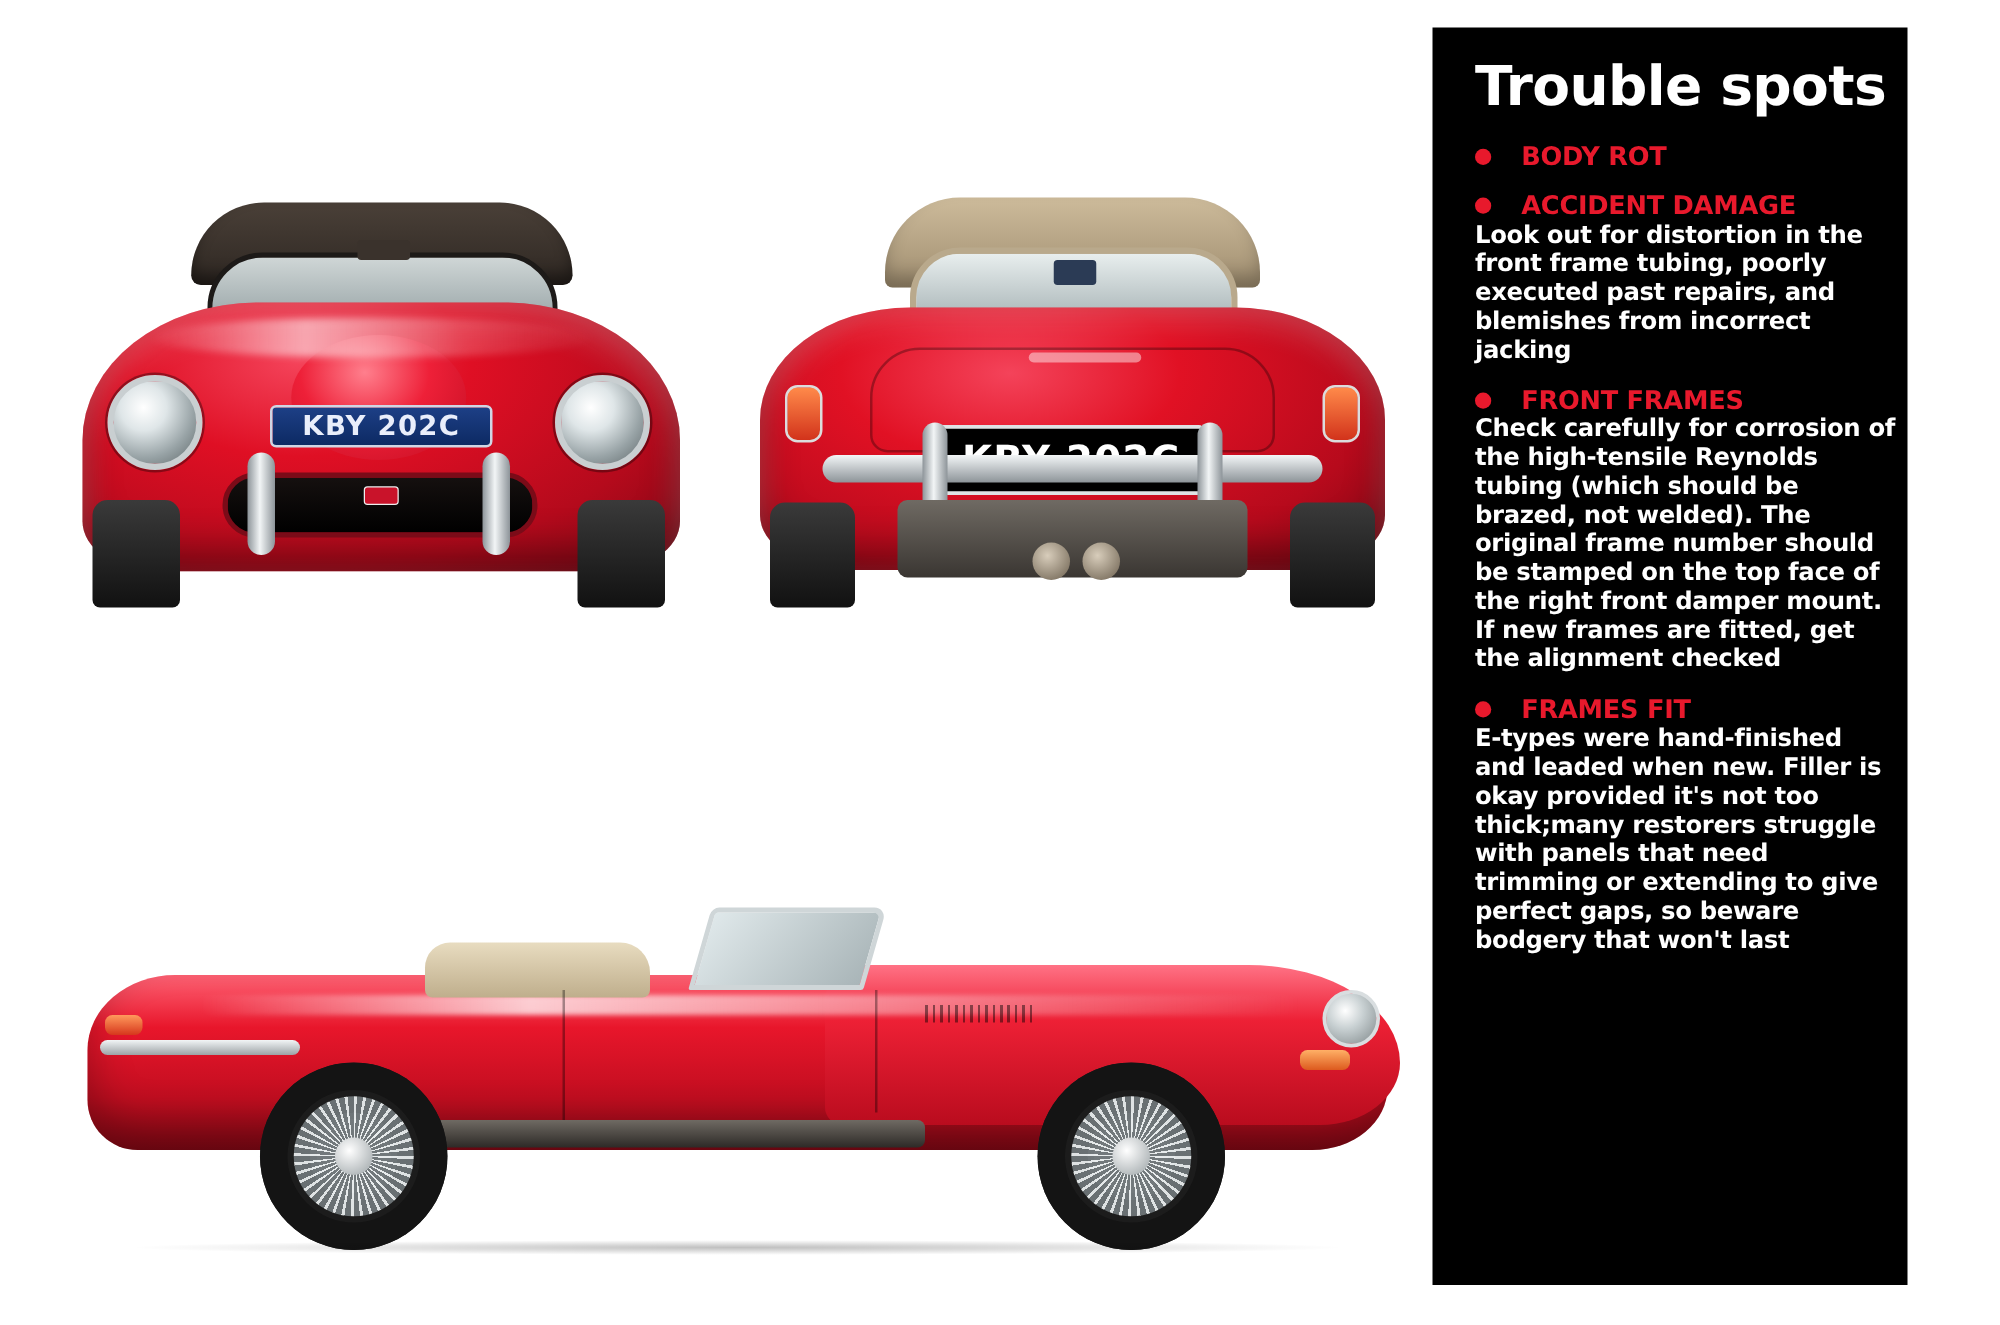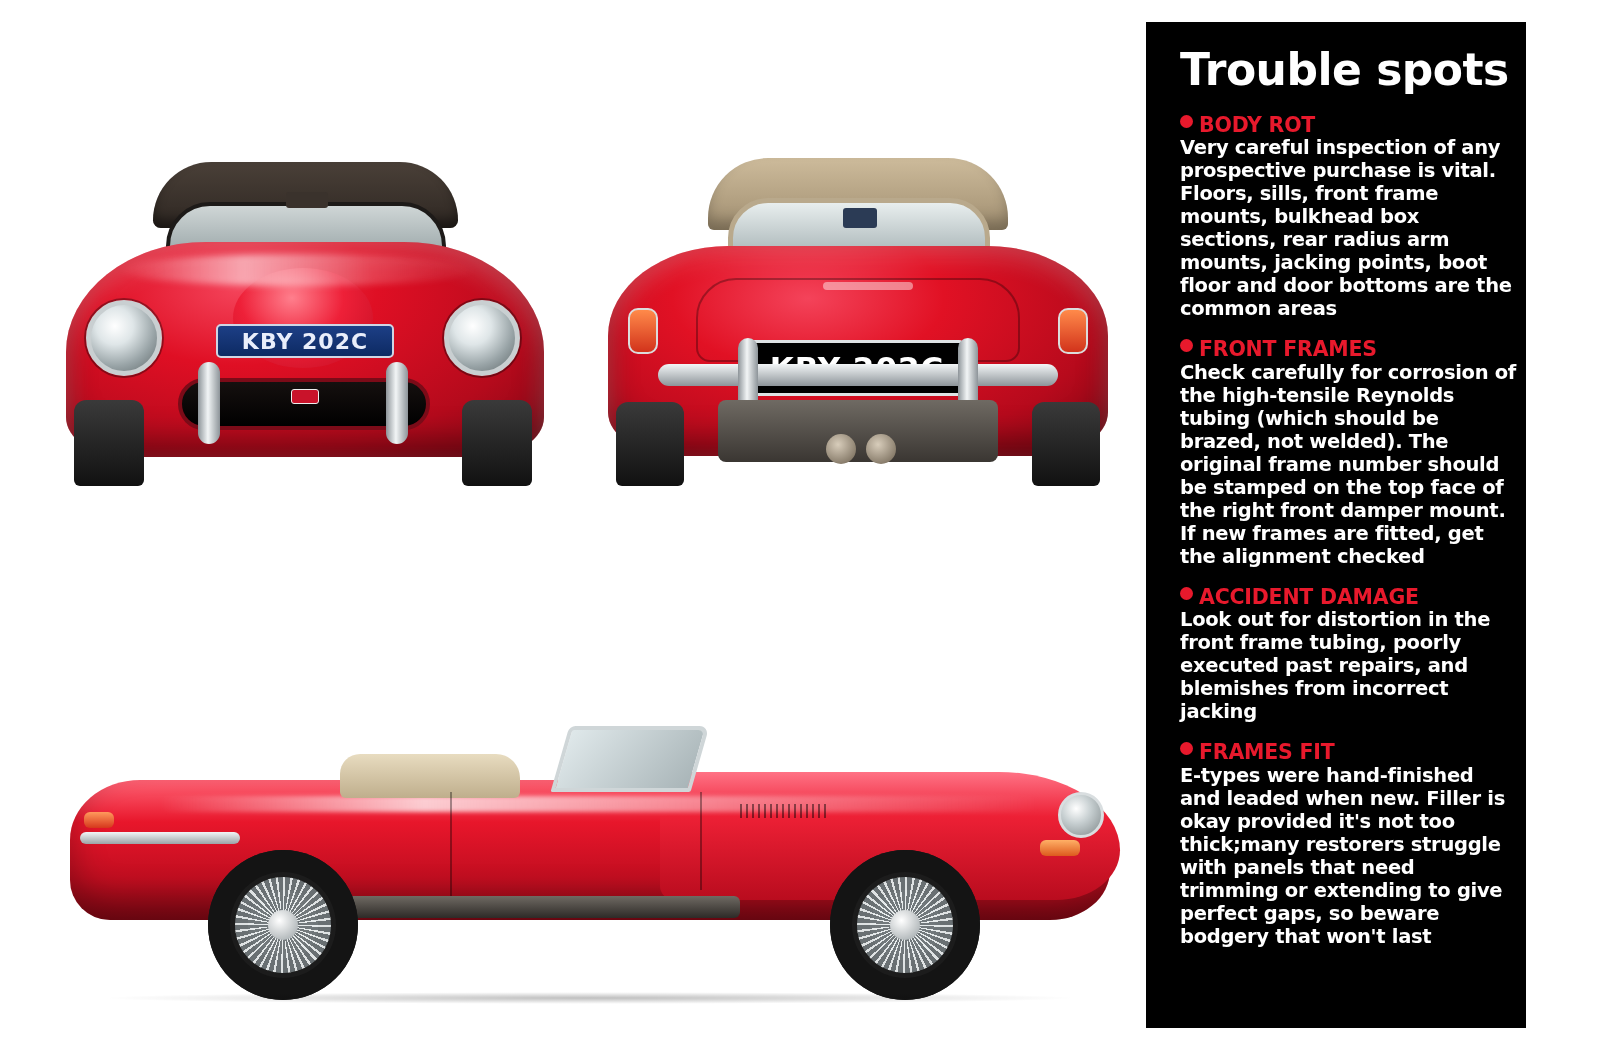--- a/index.html
+++ b/index.html
@@ -42,21 +42,22 @@
     line-height: 1.02;
     letter-spacing: -0.5px;
     margin: 0 0 22px 0;
     color: #ffffff;
   }
   .spot {
     margin-bottom: 19px;
   }
   .spot-head {
     display: flex;
-    gap: 6px;
+    align-items: center;
+    gap: 24px;
     margin-bottom: 1px;
   }
   .bullet {
     width: 13px;
     height: 13px;
     border-radius: 50%;
     background: #e8192c;
     display: inline-block;
     flex: 0 0 auto;
   }
@@ -437,41 +438,40 @@
   </div>
 
   <aside class="sidebar">
     <h1 class="sidebar-title">Trouble spots</h1>
 
     <section class="spot">
       <div class="spot-head">
         <span class="bullet"></span>
         <span class="spot-title">BODY ROT</span>
       </div>
-      <p class="spot-body">Very careful inspection of any prospective purchase is vital. Floors, sills, front frame mounts, bulkhead box sections, rear radius arm mounts, jacking points, boot floor and door bottoms are the common areas</p>
+    </section>
+
+    <section class="spot">
+      <div class="spot-head">
+        <span class="bullet"></span>
+        <span class="spot-title">ACCIDENT DAMAGE</span>
+      </div>
+      <p class="spot-body">Look out for distortion in the front frame tubing, poorly executed past repairs, and blemishes from incorrect jacking</p>
     </section>
 
     <section class="spot">
       <div class="spot-head">
         <span class="bullet"></span>
         <span class="spot-title">FRONT FRAMES</span>
       </div>
       <p class="spot-body">Check carefully for corrosion of the high-tensile Reynolds tubing (which should be brazed, not welded). The original frame number should be stamped on the top face of the right front damper mount. If new frames are fitted, get the alignment checked</p>
     </section>
 
     <section class="spot">
       <div class="spot-head">
         <span class="bullet"></span>
-        <span class="spot-title">ACCIDENT DAMAGE</span>
-      </div>
-      <p class="spot-body">Look out for distortion in the front frame tubing, poorly executed past repairs, and blemishes from incorrect jacking</p>
-    </section>
-
-    <section class="spot">
-      <div class="spot-head">
-        <span class="bullet"></span>
         <span class="spot-title">FRAMES FIT</span>
       </div>
       <p class="spot-body">E-types were hand-finished and leaded when new. Filler is okay provided it's not too thick;many restorers struggle with panels that need trimming or extending to give perfect gaps, so beware bodgery that won't last</p>
     </section>
   </aside>
 
 </div>
 
 </body></html>

